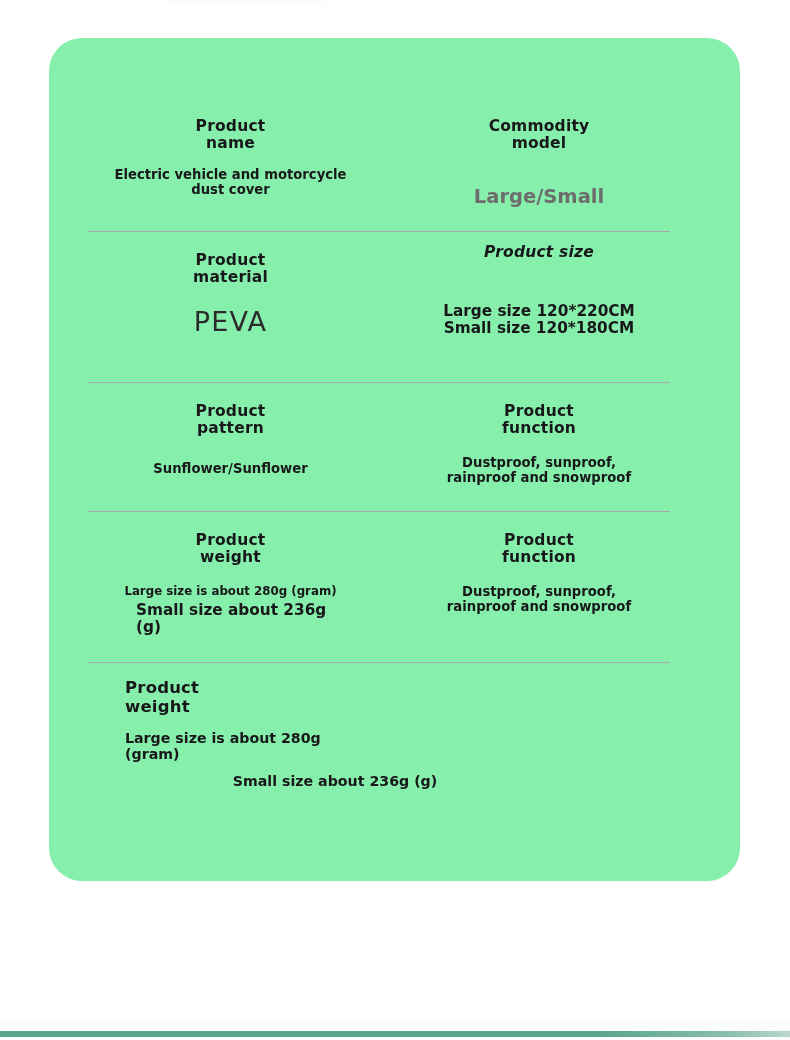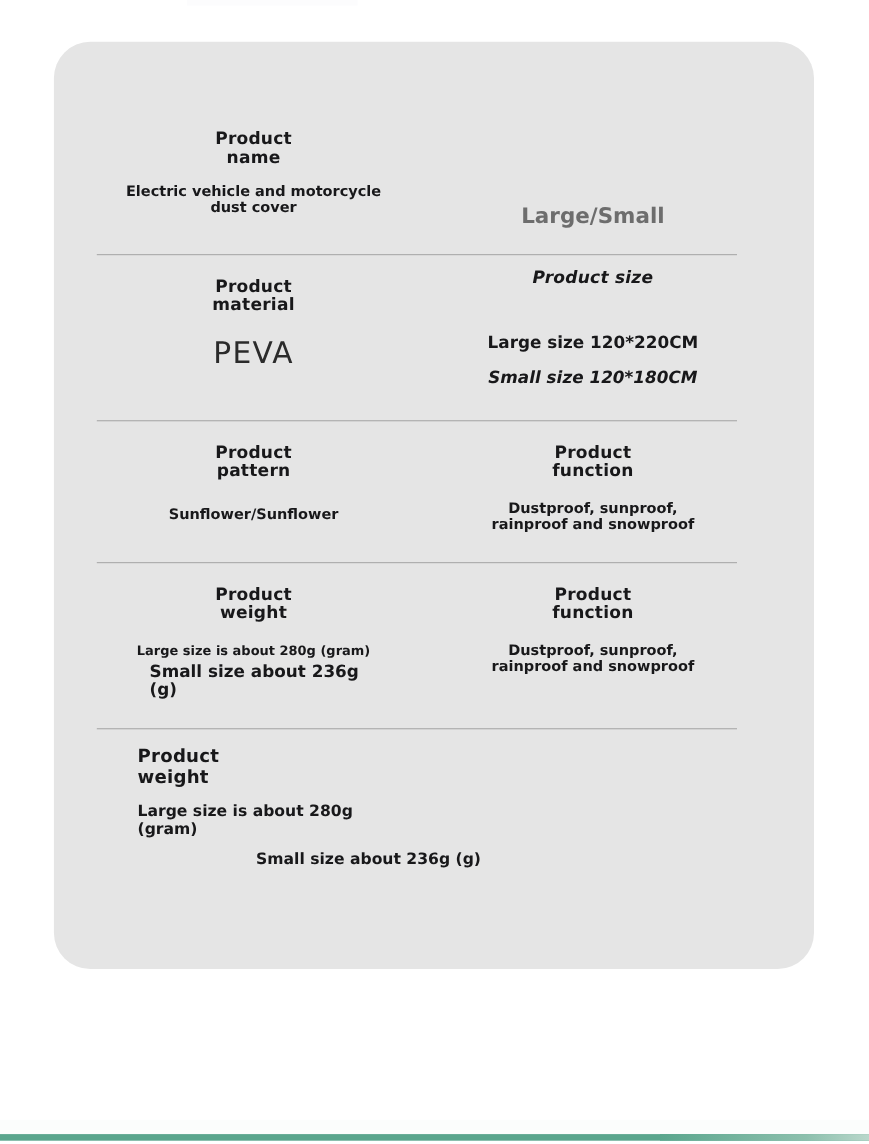--- a/index.html
+++ b/index.html
@@ -26,21 +26,21 @@
     background: #fcfcfd;
   }
 
   
   .spec-card {
     position: absolute;
     left: 49px;
     top: 38px;
     width: 691px;
     height: 843px;
-    background: #e5e5e5;
+    background: #86efac;
     border-radius: 33px;
     box-sizing: border-box;
   }
 
   
   .spec-body {
     position: absolute;
     left: 0;
     top: 0;
     width: 100%;
@@ -152,40 +152,43 @@
   <div class="spec-body">
 
     <div class="spec-row" style="top:0;height:193px;">
       <div class="col col-left" style="top:80px;">
         <div class="lbl lbl-15">Product<br>name</div>
       </div>
       <div class="col col-left" style="top:130px;">
         <div class="val val-13">Electric vehicle and motorcycle<br>dust cover</div>
       </div>
 
+      <div class="col col-right" style="top:80px;">
+        <div class="lbl lbl-15">Commodity<br>model</div>
+      </div>
       <div class="col col-right" style="top:148px;">
         <div class="val-model">Large/Small</div>
       </div>
     </div>
     <div class="divider" style="top:193px;"></div>
 
     <div class="spec-row" style="top:193px;height:151px;">
       <div class="col col-left" style="top:21px;">
         <div class="lbl lbl-15">Product<br>material</div>
       </div>
       <div class="col col-left" style="top:75px;">
         <div class="val-peva">PEVA</div>
       </div>
 
       <div class="col col-right" style="top:13px;font-style:italic;">
         <div class="lbl lbl-15">Product size</div>
       </div>
       <div class="col col-right" style="top:72px;">
         <div class="val val-15">Large size 120*220CM</div>
-        <div class="val val-15" style="margin-top:15px;font-style:italic;">Small size 120*180CM</div>
+        <div class="val val-15" style="">Small size 120*180CM</div>
       </div>
     </div>
     <div class="divider" style="top:344px;"></div>
 
     <div class="spec-row" style="top:344px;height:129px;">
       <div class="col col-left" style="top:21px;">
         <div class="lbl lbl-15">Product<br>pattern</div>
       </div>
       <div class="col col-left" style="top:80px;">
         <div class="val val-13">Sunflower/Sunflower</div>

